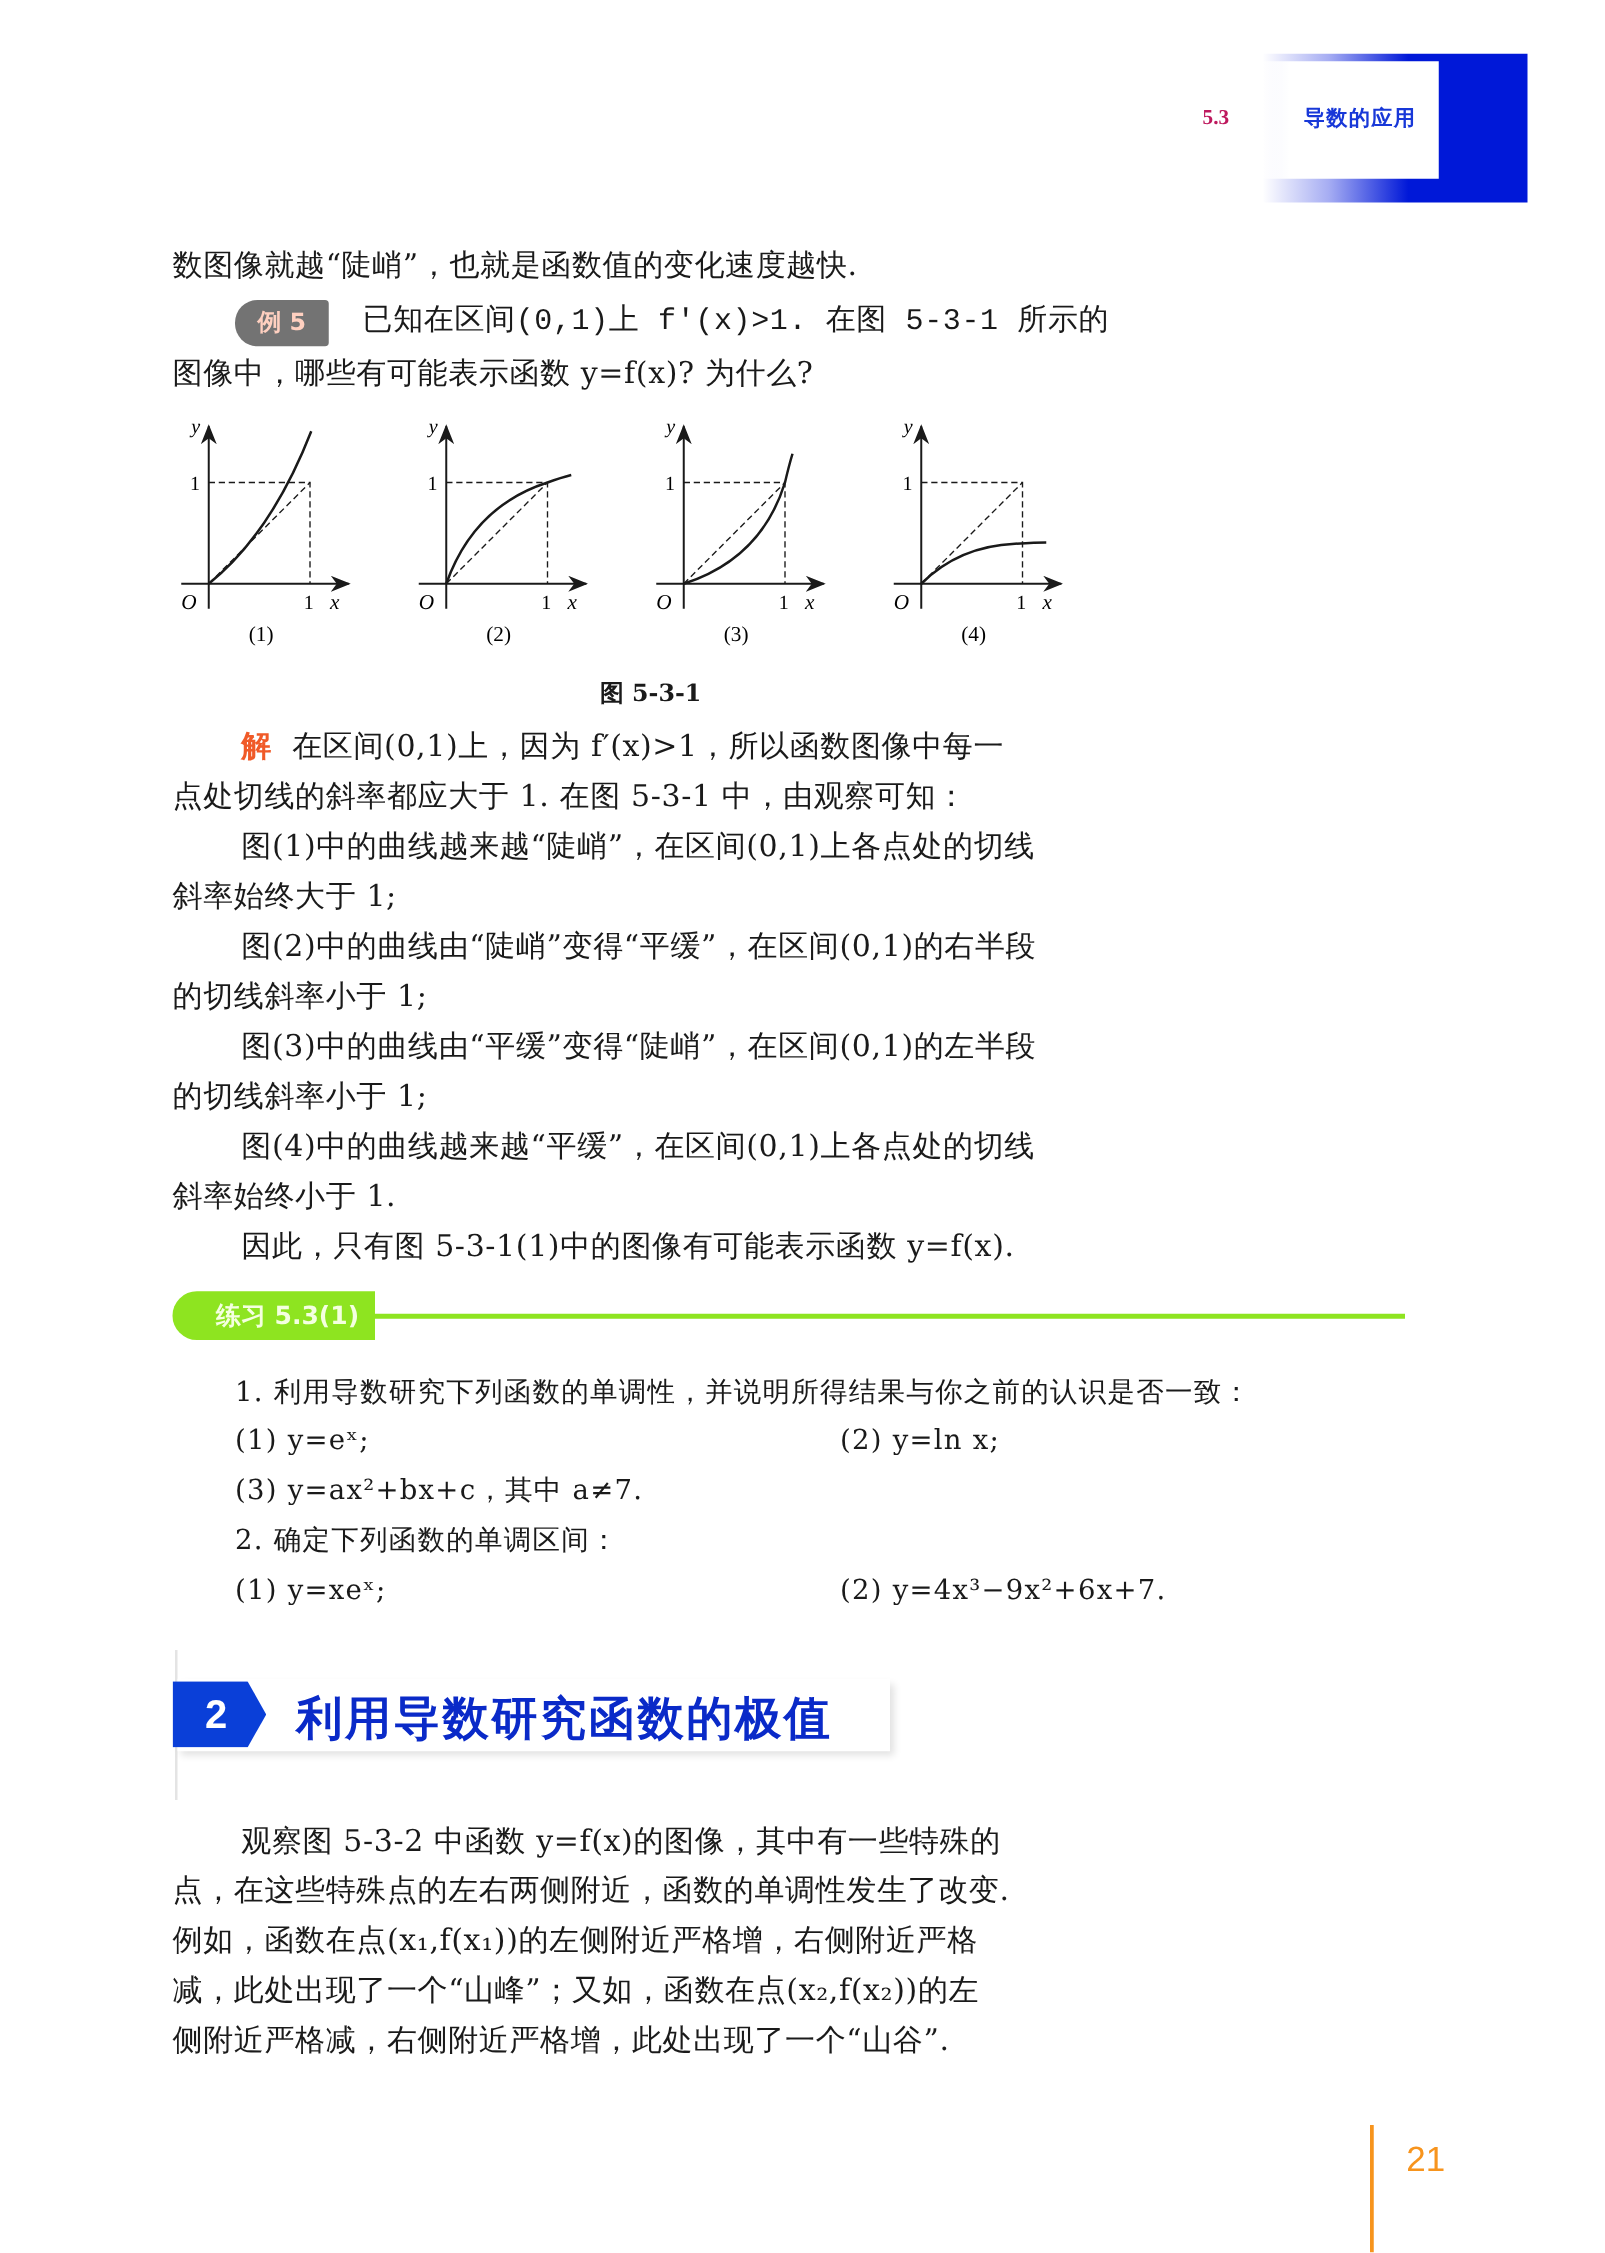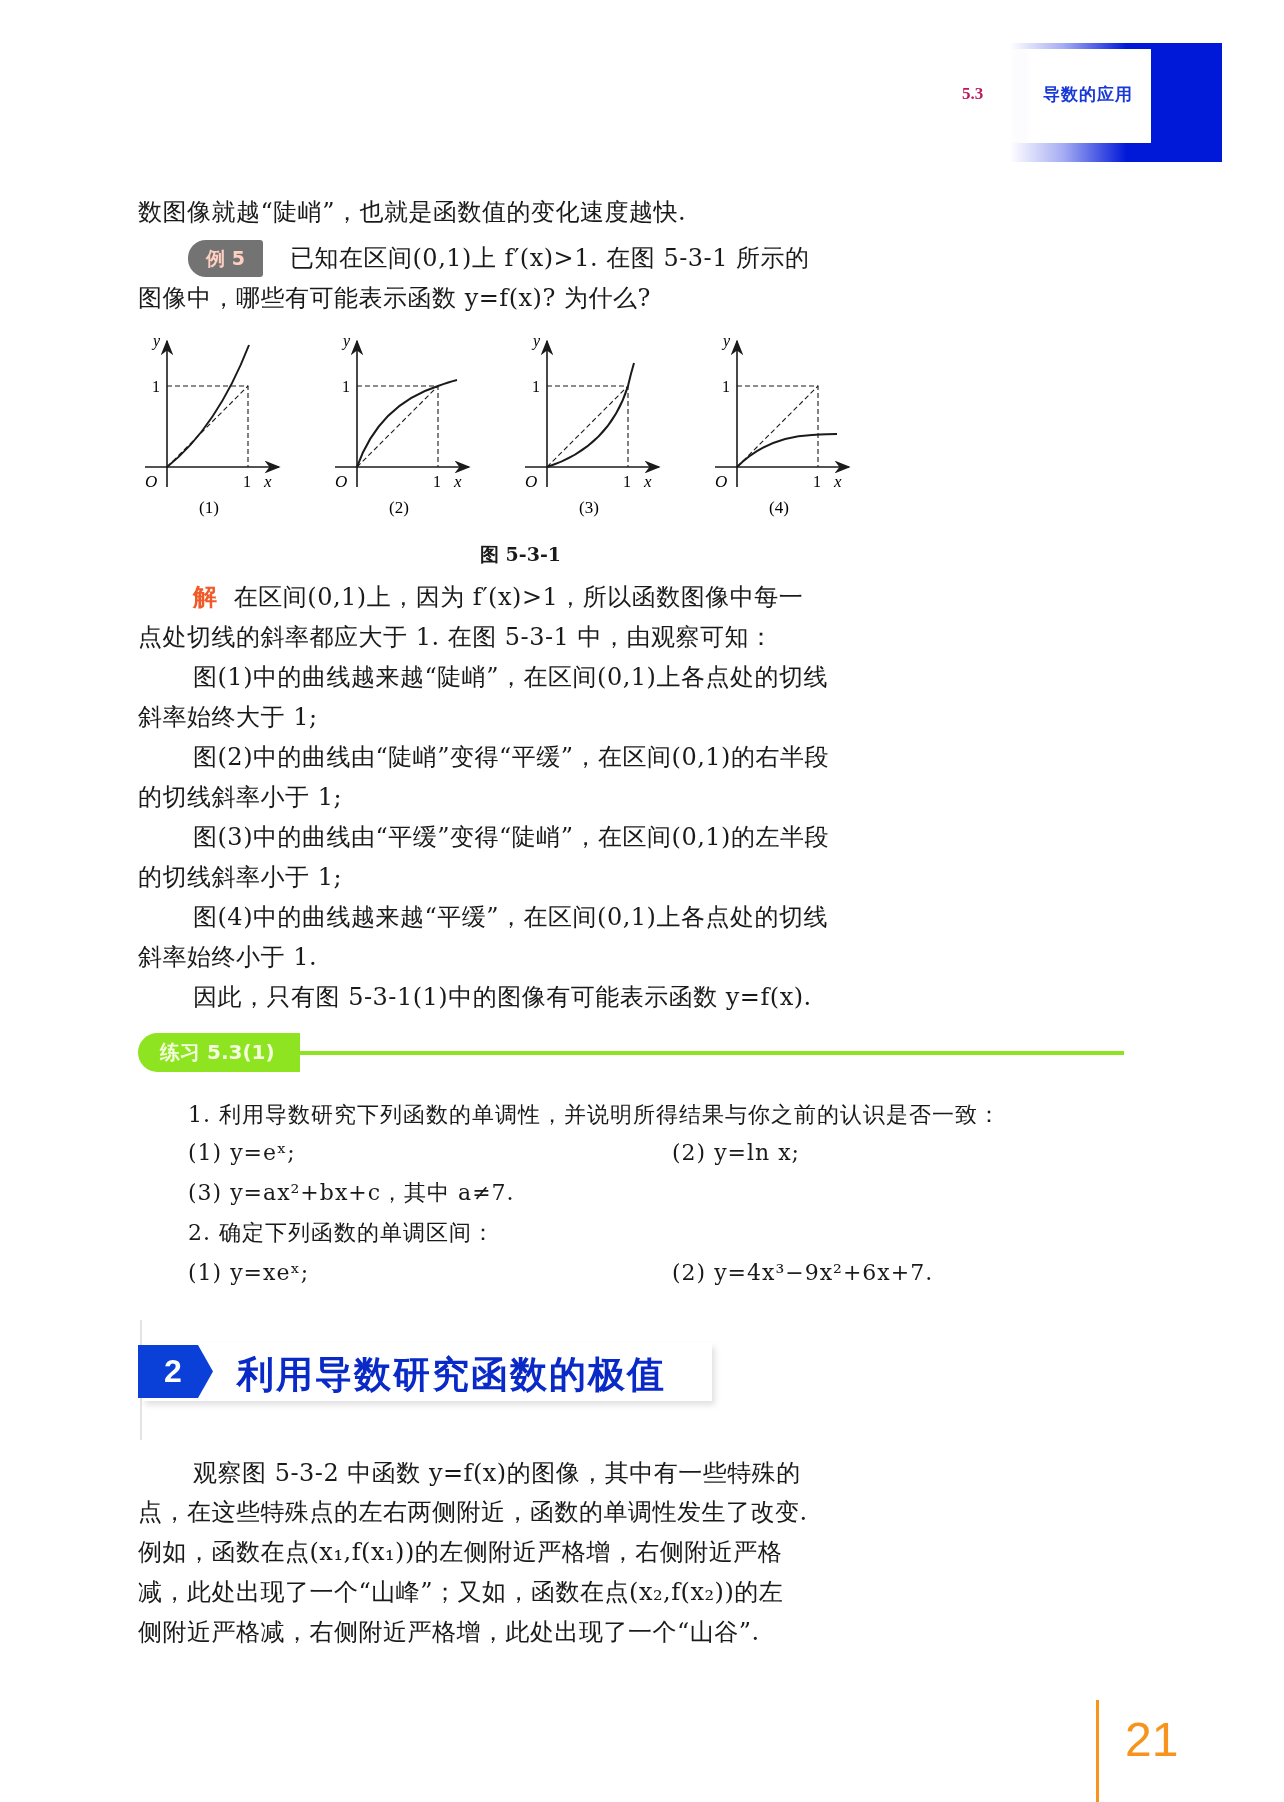--- a/index.html
+++ b/index.html
@@ -18,47 +18,47 @@
   .hdr-title { position:absolute; left:1043px; top:83px; font-family:"DejaVu Sans", sans-serif; font-weight:bold; font-size:17px; color:#1838d8; letter-spacing:1px; }
 
   .badge-ex { position:absolute; left:188px; top:240px; width:75px; height:37px; background:#737373;
               border-radius:18px 3px 3px 18px; color:#ffd0c0; font-family:"DejaVu Sans", sans-serif; font-weight:bold;
               font-size:19px; line-height:37px; text-align:center; }
   .sol-label { color:#f05a28; font-family:"DejaVu Sans", sans-serif; font-weight:bold; }
 
   .fig-cap { position:absolute; left:480px; top:542px; font-size:19px; font-weight:bold; font-family:"DejaVu Serif", serif; }
 
   .prac-badge { position:absolute; left:138px; top:1033px; width:162px; height:39px; background:#8ee420;
-                border-radius:20px 0 0 20px; color:#f4ffe0; font-family:"DejaVu Sans", sans-serif; font-weight:bold; font-size:20px; line-height:39px; padding-left:22px; box-sizing:border-box; }
+                border-radius:20px 0 0 20px; color:#f4ffe0; font-family:"DejaVu Sans", sans-serif; font-weight:bold; font-size:20px; line-height:39px; padding-left:22px; box-sizing:border-box;text-align:center; }
   .prac-rule { position:absolute; left:300px; top:1051px; width:824px; height:4px; background:#8ee420; }
   .prac { position:absolute; font-size:22px; line-height:40px; white-space:nowrap; letter-spacing:1px; font-family:"DejaVu Serif", serif; }
 
   .sec-vline { position:absolute; left:140px; top:1320px; width:2px; height:120px; background:#e4e4e4; }
   .sec-box { position:absolute; left:142px; top:1343px; width:570px; height:58px; background:#fff; box-shadow:3px 4px 6px rgba(0,0,0,0.12); }
   .sec-tag { position:absolute; left:138px; top:1345px; width:75px; height:53px; background:#0a3fd8;
              clip-path:polygon(0 0, 80% 0, 100% 50%, 80% 100%, 0 100%); color:#fff; font-family:"Liberation Sans", sans-serif; font-weight:bold; font-size:32px; line-height:53px; padding-left:26px; box-sizing:border-box; }
   .sec-title { position:absolute; left:237px; top:1350px; font-family:"DejaVu Sans", sans-serif; font-weight:bold; font-size:37px; color:#0a2ac8; letter-spacing:2px; }
 
   .pg-rule { position:absolute; left:1096px; top:1700px; width:3px; height:102px; background:#f7941d; }
-  .pg-num { position:absolute; left:1125px; top:1712px; font-family:"Liberation Sans", sans-serif; font-size:48px; color:#f7941d; }
+  .pg-num { position:absolute; left:1125px; top:1712px; font-family:"Liberation Sans", sans-serif; font-size:28px; color:#f7941d; }
 
   svg text { font-family:"Liberation Serif", serif; }
 </style>
 </head>
 <body>
 
 <div class="hdr-blue"></div>
 <div class="hdr-white"></div>
 <div class="hdr-sec">5.3</div>
 <div class="hdr-title">导数的应用</div>
 
 <div class="line" style="top:192px;">数图像就越“陡峭”，也就是函数值的变化速度越快.</div>
 
 <div class="badge-ex">例 5</div>
-<div class="line" style="left:290px; top:238px;">已知在区间(0,1)上 f′(x)&gt;1. 在图 5-3-1 所示的</div>
+<div class="line" style="left:290px; top:238px;font-family:Liberation Mono, monospace;">已知在区间(0,1)上 f′(x)&gt;1. 在图 5-3-1 所示的</div>
 <div class="line" style="top:278px;">图像中，哪些有可能表示函数 y=f(x)? 为什么?</div>
 
 <svg class="abs" style="left:130px; top:325px;" width="760" height="205">
   <defs>
     <marker id="arr" markerWidth="10" markerHeight="8" refX="9" refY="4" orient="auto">
       <path d="M0,0 L10,4 L0,8 L3,4 Z" fill="#1a1a1a"></path>
     </marker>
   </defs>
 
   <g transform="translate(37,142)">

